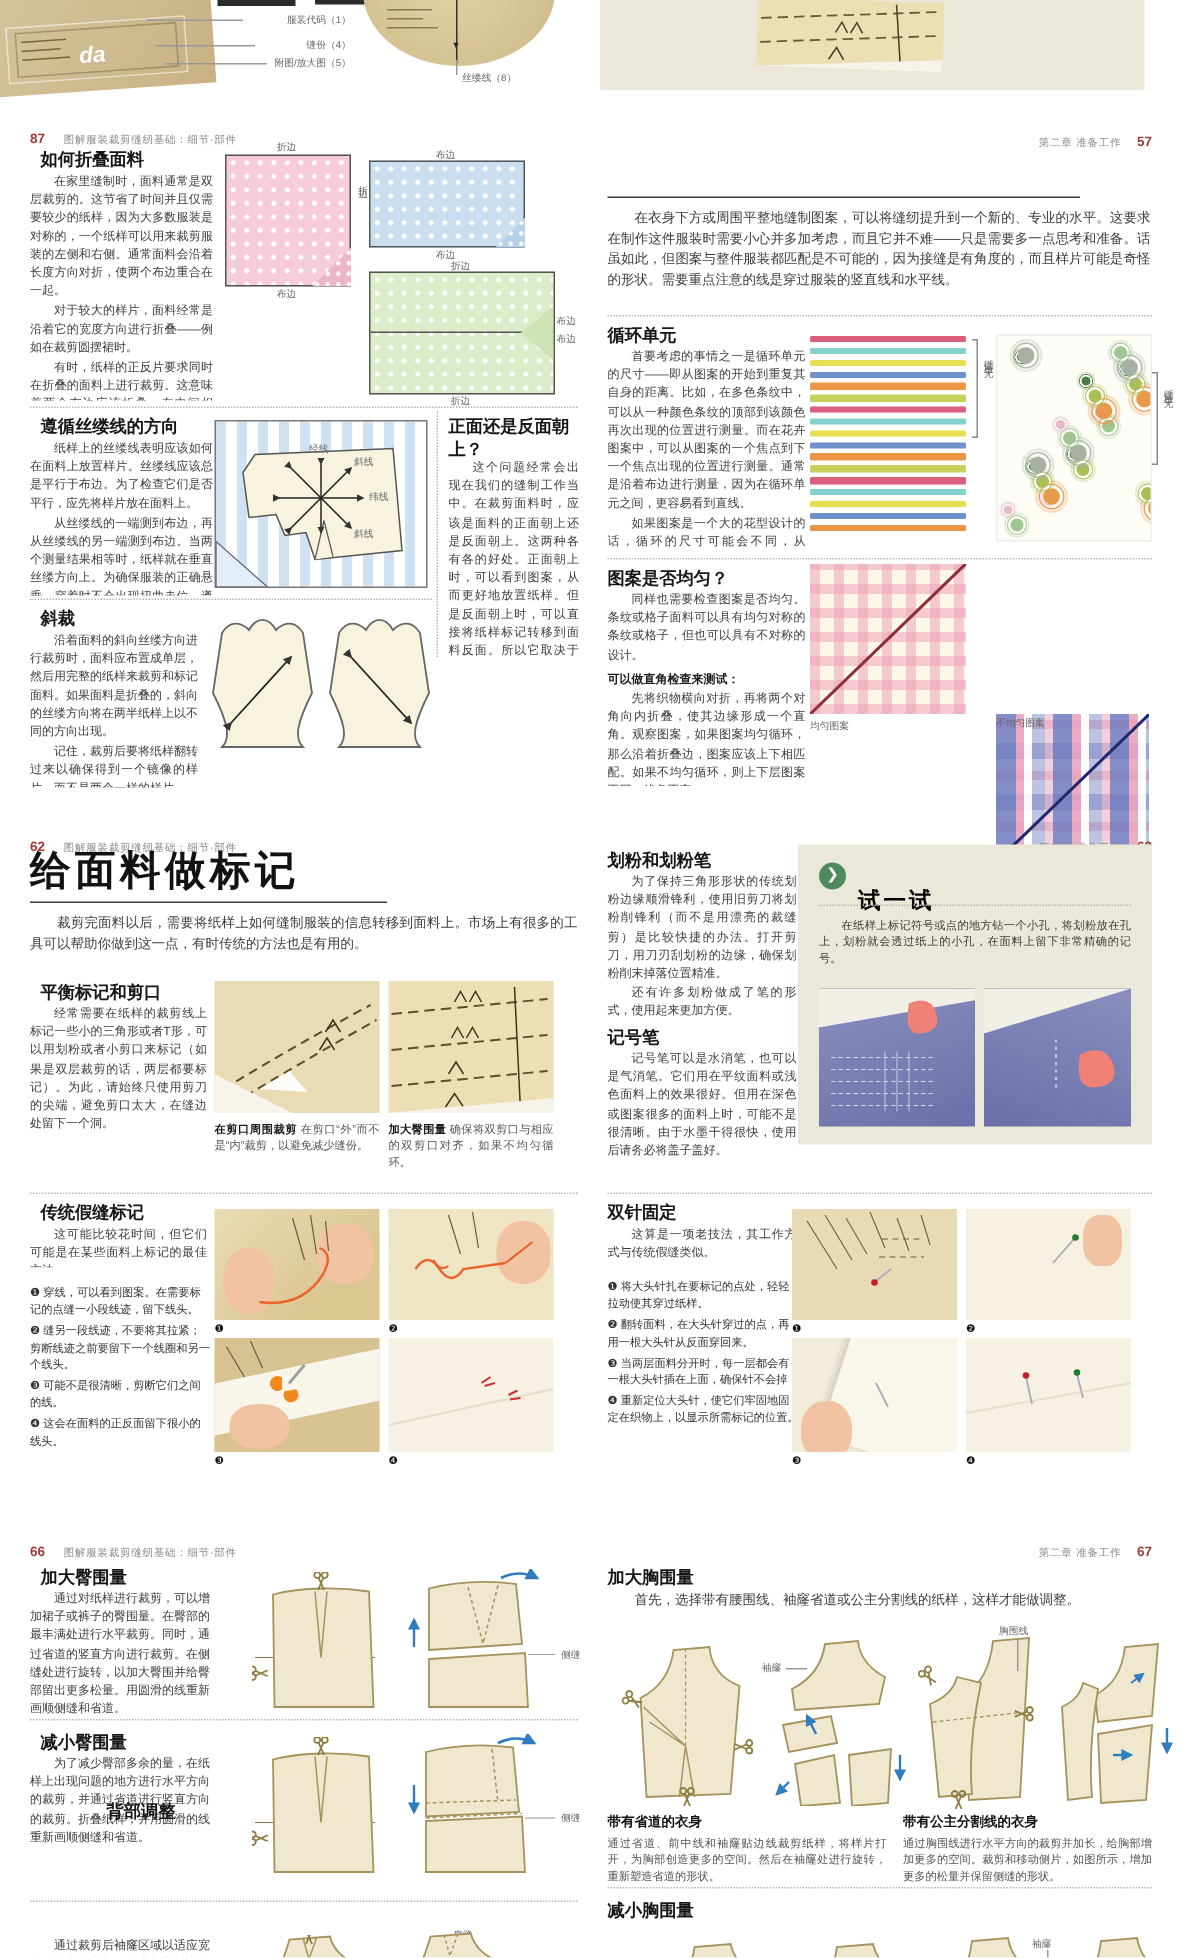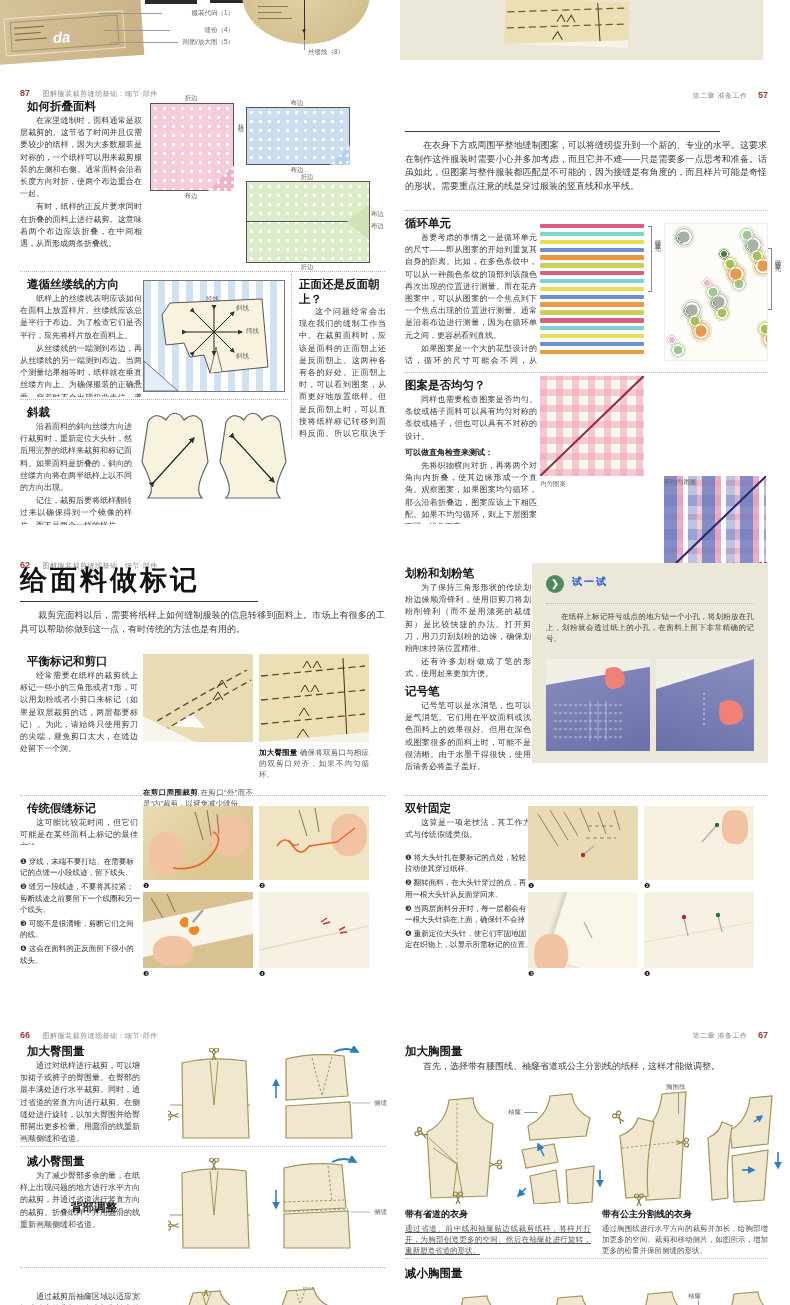--- a/index.html
+++ b/index.html
@@ -116,20 +116,21 @@
   </div>
 
   <div class="abs" style="left:20px;top:82px;">
     <span class="pnum">87</span>
     <span class="runhead" style="margin-left:8px;">图解服装裁剪缝纫基础：细节·部件</span>
   </div>
 
   <div class="abs hd" style="left:27px;top:99px;">如何折叠面料</div>
   <div class="abs bd" style="left:20px;top:115px;width:122px;height:152px;">
     <p>在家里缝制时，面料通常是双层裁剪的。这节省了时间并且仅需要较少的纸样，因为大多数服装是对称的，一个纸样可以用来裁剪服装的左侧和右侧。通常面料会沿着长度方向对折，使两个布边重合在一起。</p>
+    <p>对于较大的样片，面料经常是沿着它的宽度方向进行折叠——例如在裁剪圆摆裙时。</p>
     <p>有时，纸样的正反片要求同时在折叠的面料上进行裁剪。这意味着两个布边应该折叠，在中间相遇，从而形成两条折叠线。</p>
   </div>
 
   <div class="abs lbl" style="left:150px;top:94px;width:82px;text-align:center;">折边</div>
   <div class="abs polka fabric-pink" style="left:150px;top:103px;width:82px;height:86px;">
     <div class="foldcorner" style="width:26px;height:26px;background-color:#edb6c8;"></div>
   </div>
   <div class="abs lbl" style="left:150px;top:192px;width:82px;text-align:center;">布边</div>
 
   <div class="abs lbl" style="left:246px;top:99px;width:102px;text-align:center;">布边</div>
@@ -176,21 +177,21 @@
 
   <div class="abs vdots" style="left:291px;top:274px;height:164px;"></div>
   <div class="abs hd" style="left:299px;top:277px;width:88px;">正面还是反面朝上？</div>
   <div class="abs bd" style="left:299px;top:306px;width:87px;height:132px;">
     <p>这个问题经常会出现在我们的缝制工作当中。在裁剪面料时，应该是面料的正面朝上还是反面朝上。这两种各有各的好处。正面朝上时，可以看到图案，从而更好地放置纸样。但是反面朝上时，可以直接将纸样标记转移到面料反面。所以它取决于个人偏好。</p>
   </div>
 
   <div class="abs dots" style="left:20px;top:399px;width:268px;"></div>
   <div class="abs hd" style="left:27px;top:405px;">斜裁</div>
   <div class="abs bd" style="left:20px;top:421px;width:112px;height:104px;">
-    <p>沿着面料的斜向丝缕方向进行裁剪时，重新定位大头针，然后用完整的纸样来裁剪和标记面料。如果面料是折叠的，斜向的丝缕方向将在两半纸样上以不同的方向出现。</p>
+    <p>沿着面料的斜向丝缕方向进行裁剪时，面料应布置成单层，然后用完整的纸样来裁剪和标记面料。如果面料是折叠的，斜向的丝缕方向将在两半纸样上以不同的方向出现。</p>
     <p>记住，裁剪后要将纸样翻转过来以确保得到一个镜像的样片，而不是两个一样的样片。</p>
   </div>
 
   <svg class="abs" style="left:138px;top:408px;" width="74" height="94" viewBox="0 0 74 94">
     <path d="M10,14 C16,4 24,8 28,12 C33,3 41,3 46,12 C50,8 58,4 64,14 L70,54 C60,74 58,84 64,90 L10,90 C16,84 14,74 4,54 Z" fill="#f8f3df" stroke="#666" stroke-width="1.2"></path>
     <line x1="16" y1="74" x2="56" y2="30" stroke="#222" stroke-width="1.2" marker-start="url(#mB)" marker-end="url(#mB)"></line>
   </svg>
   <svg class="abs" style="left:216px;top:408px;" width="74" height="94" viewBox="0 0 74 94">
     <path d="M10,14 C16,4 24,8 28,12 C33,3 41,3 46,12 C50,8 58,4 64,14 L70,54 C60,74 58,84 64,90 L10,90 C16,84 14,74 4,54 Z" fill="#f8f3df" stroke="#666" stroke-width="1.2"></path>
     <line x1="18" y1="30" x2="58" y2="74" stroke="#222" stroke-width="1.2" marker-start="url(#mB)" marker-end="url(#mB)"></line>
@@ -314,36 +315,36 @@
       <path d="M2,46 L106,36" stroke="#5d4c2e" stroke-width="1.3" stroke-dasharray="7,4" fill="none"></path>
       <path d="M2,70 L106,60" stroke="#5d4c2e" stroke-width="1.3" stroke-dasharray="7,4" fill="none"></path>
       <path d="M44,14 l4,-7 l4,7 m2,0 l4,-7 l4,7" stroke="#3f331d" stroke-width="1" fill="none"></path>
       <path d="M42,38 l4,-7 l4,7 m2,0 l4,-7 l4,7" stroke="#3f331d" stroke-width="1" fill="none"></path>
       <path d="M40,62 l5,-8 l5,8" stroke="#3f331d" stroke-width="1" fill="none"></path>
       <path d="M38,84 l6,-9 l6,9" stroke="#3f331d" stroke-width="1" fill="none"></path>
       <line x1="84" y1="4" x2="88" y2="86" stroke="#3f331d" stroke-width="1"></line>
       <path d="M0,88 L110,78 L110,88 Z" fill="#f6f3ea"></path>
     </svg>
   </div>
-  <div class="abs cap" style="left:143px;top:748px;width:110px;margin-top:40px;">
+  <div class="abs cap" style="left:143px;top:748px;width:110px;">
     <span class="caplead">在剪口周围裁剪</span>
     <span>在剪口“外”而不是“内”裁剪，以避免减少缝份。</span>
   </div>
   <div class="abs cap" style="left:259px;top:748px;width:110px;">
     <span class="caplead">加大臀围量</span>
     <span>确保将双剪口与相应的双剪口对齐，如果不均匀循环。</span>
   </div>
 
   <div class="abs dots" style="left:20px;top:795px;width:365px;"></div>
   <div class="abs hd" style="left:27px;top:801px;">传统假缝标记</div>
   <div class="abs bd" style="left:20px;top:817px;width:118px;height:28px;">
     <p>这可能比较花时间，但它们可能是在某些面料上标记的最佳方法。</p>
   </div>
   <div class="abs steps" style="left:20px;top:856px;width:120px;">
-    <p>❶ 穿线，末端不要打结。在需要标记的点缝一小段线迹，留下线头。</p>
+    <p>❶ 穿线，可以看到图案。在需要标记的点缝一小段线迹，留下线头。</p>
     <p>❷ 缝另一段线迹，不要将其拉紧；剪断线迹之前要留下一个线圈和另一个线头。</p>
     <p>❸ 可能不是很清晰，剪断它们之间的线。</p>
     <p>❹ 这会在面料的正反面留下很小的线头。</p>
   </div>
 
   <div class="abs photo phototan" style="left:143px;top:806px;width:110px;height:74px;">
     <div class="flesh" style="left:6px;top:26px;width:34px;height:44px;"></div>
     <div class="flesh" style="right:4px;top:10px;width:38px;height:40px;"></div>
     <svg width="110" height="74" style="position:absolute;left:0;top:0;">
       <path d="M30,62 Q58,66 72,44 Q80,30 70,26" stroke="#e9632a" stroke-width="1.6" fill="none"></path>
@@ -392,21 +393,21 @@
     <p>为了保持三角形形状的传统划粉边缘顺滑锋利，使用旧剪刀将划粉削锋利（而不是用漂亮的裁缝剪）是比较快捷的办法。打开剪刀，用刀刃刮划粉的边缘，确保划粉削末掉落位置精准。</p>
     <p>还有许多划粉做成了笔的形式，使用起来更加方便。</p>
   </div>
   <div class="abs hd" style="left:405px;top:684px;">记号笔</div>
   <div class="abs bd" style="left:405px;top:700px;width:126px;height:80px;">
     <p>记号笔可以是水消笔，也可以是气消笔。它们用在平纹面料或浅色面料上的效果很好。但用在深色或图案很多的面料上时，可能不是很清晰。由于水墨干得很快，使用后请务必将盖子盖好。</p>
   </div>
 
   <div class="abs trybox" style="left:532px;top:563px;width:236px;height:200px;">
     <div class="abs tryicon" style="left:14px;top:12px;">❯</div>
-    <div class="abs" style="left:40px;top:12px;font-size:10px;font-weight:bold;color:#1d4ed8;letter-spacing:2px;">试一试</div>
+    <div class="abs" style="left:40px;top:28px;font-size:15px;font-weight:bold;color:#000000;letter-spacing:2px;">试一试</div>
     <div class="abs dots" style="left:14px;top:40px;width:208px;"></div>
     <div class="abs" style="left:14px;top:48px;width:208px;height:44px;font-size:7.5px;line-height:11px;color:#3c3c3c;text-align:justify;overflow:hidden;">
       <p style="margin:0;text-indent:2em;">在纸样上标记符号或点的地方钻一个小孔，将划粉放在孔上，划粉就会透过纸上的小孔，在面料上留下非常精确的记号。</p>
     </div>
     <div class="abs photo" style="left:14px;top:96px;width:104px;height:92px;background:linear-gradient(160deg,#8a8fc0,#6a6fa8);">
       <div class="abs" style="left:0;top:0;width:104px;height:26px;background:#f2efe6;clip-path:polygon(0 0,100% 0,100% 30%,0 100%);"></div>
       <svg width="104" height="92" style="position:absolute;left:0;top:0;">
         <path d="M8,46 h70 M8,54 h70 M8,62 h70 M8,70 h70 M8,78 h70" stroke="#d8d8e8" stroke-width=".8" stroke-dasharray="3,2"></path>
         <path d="M44,42 v40 M52,42 v40 M60,42 v40" stroke="#c8c8dc" stroke-width=".7"></path>
         <path d="M60,10 q14,-6 18,6 q4,12 -10,14 q-12,1 -8,-20" fill="#ef8176"></path>
@@ -582,21 +583,21 @@
     <path d="M28,38 C40,32 46,22 48,6 L70,4 L66,52 L30,56 Z" fill="#efe8cf" stroke="#a5925c" stroke-width="1.2"></path>
     <path d="M30,64 L66,58 L62,108 L32,110 Z" fill="#efe8cf" stroke="#a5925c" stroke-width="1.2"></path>
     <path d="M6,46 C14,42 18,38 20,30 L30,34 C26,58 24,82 26,106 L10,108 Z" fill="#efe8cf" stroke="#a5925c" stroke-width="1.2"></path>
     <line x1="76" y1="60" x2="76" y2="76" stroke="#2f7cc0" stroke-width="1.6" marker-end="url(#mBlue)"></line>
     <line x1="40" y1="78" x2="52" y2="78" stroke="#2f7cc0" stroke-width="1.6" marker-end="url(#mBlue)"></line>
     <line x1="52" y1="30" x2="60" y2="24" stroke="#2f7cc0" stroke-width="1.4" marker-end="url(#mBlue)"></line>
   </svg>
 
   <div class="abs" style="left:405px;top:1208px;width:186px;">
     <div class="hd" style="font-size:9px;">带有省道的衣身</div>
-    <div class="cap" style="margin-top:3px;height:44px;overflow:hidden;text-decoration:underline;">
+    <div class="cap" style="margin-top:3px;height:44px;overflow:hidden;">
       <span>通过省道、前中线和袖窿贴边线裁剪纸样，将样片打开，为胸部创造更多的空间。然后在袖窿处进行旋转，重新塑造省道的形状。</span>
     </div>
   </div>
   <div class="abs" style="left:602px;top:1208px;width:166px;">
     <div class="hd" style="font-size:9px;">带有公主分割线的衣身</div>
     <div class="cap" style="margin-top:3px;height:44px;overflow:hidden;">
       <span>通过胸围线进行水平方向的裁剪并加长，给胸部增加更多的空间。裁剪和移动侧片，如图所示，增加更多的松量并保留侧缝的形状。</span>
     </div>
   </div>
 

